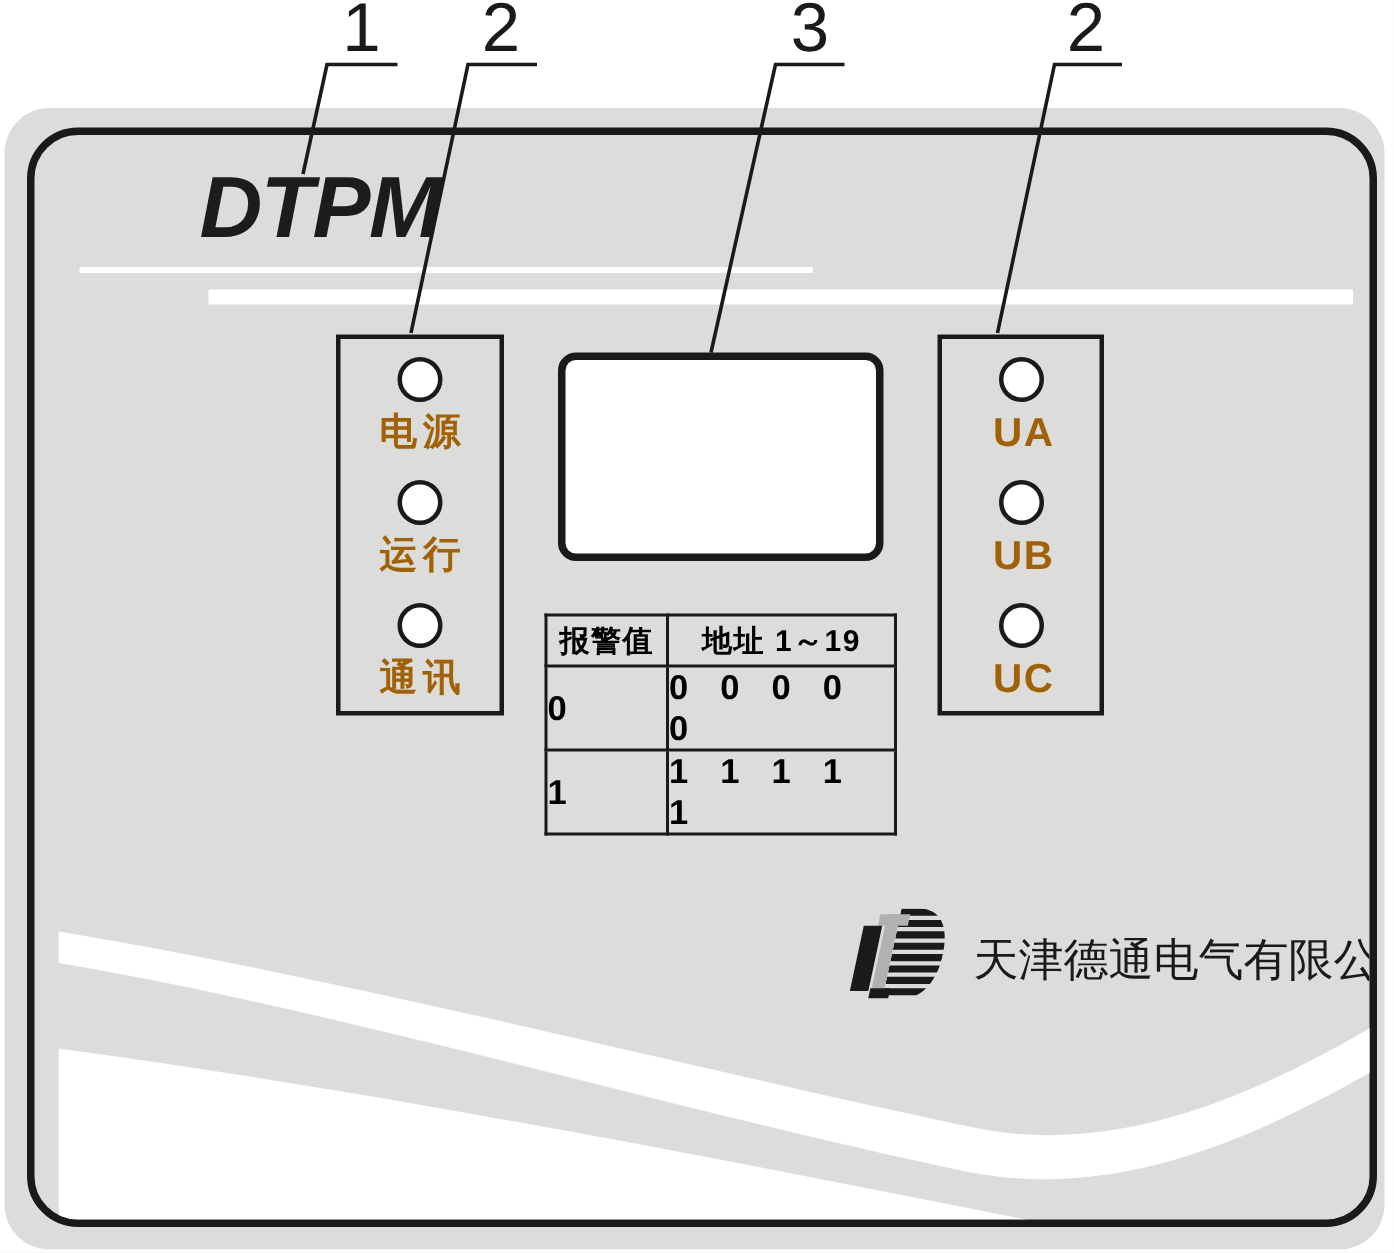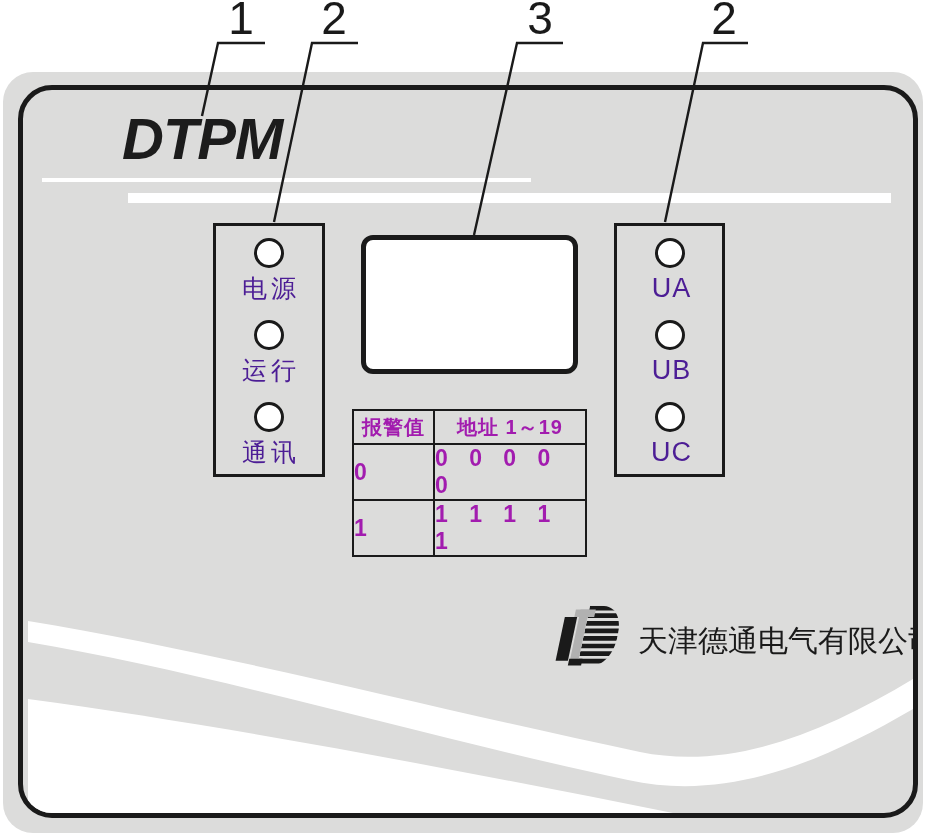--- a/index.html
+++ b/index.html
@@ -9,51 +9,51 @@
   
   .callout-num{position:absolute;top:-5px;font-size:46px;line-height:1;font-weight:400;
                color:#1a1a1a;transform:translateX(-50%);}
   .leader-svg{position:absolute;left:0;top:0;width:929px;height:835px;z-index:30;pointer-events:none;}
 
   
   .outer-shadow{position:absolute;left:3px;top:72px;width:920px;height:761px;background:#dcdcdb;
                 border-radius:30px;z-index:1;}
   .panel{position:absolute;left:18px;top:85px;width:900px;height:733px;box-sizing:border-box;
          background:#dcdcdb;border:5px solid #1a1a1a;border-radius:34px;overflow:hidden;z-index:2;}
-  .panel-inner{position:absolute;left:5px;top:0;width:890px;height:520px;}
+  .panel-inner{position:absolute;left:16px;top:0;width:890px;height:520px;}
   .waves{position:absolute;left:0;top:0;width:890px;height:723px;}
 
   .wordmark{position:absolute;left:94px;top:20px;font-size:58px;line-height:1;font-weight:700;
             font-style:italic;letter-spacing:-1px;color:#1c1c1c;}
   .divider-thin{position:absolute;left:14px;top:88px;width:489px;height:4px;background:#ffffff;}
   .divider-thick{position:absolute;left:100px;top:103px;width:763px;height:10px;background:#ffffff;}
 
   
   .led-box{position:absolute;top:133px;width:112px;height:254px;box-sizing:border-box;
            border:3px solid #1a1a1a;display:flex;flex-direction:column;align-items:center;
            padding-top:12px;}
   .led-box.left{left:185px;}
   .led-box.right{left:586px;width:111px;}
   .led{width:30px;height:30px;box-sizing:border-box;border:3px solid #1a1a1a;border-radius:50%;
        background:#ffffff;flex:0 0 auto;}
   .led + .led-label{margin-top:7px;}
   .led-label + .led{margin-top:19px;}
-  .led-label{font-size:25px;line-height:26px;font-weight:400;color:#4c1d95;letter-spacing:4px;
+  .led-label{font-size:25px;line-height:26px;font-weight:700;color:#a16207;letter-spacing:4px;
              margin-left:4px;white-space:nowrap;}
   .led-box.right .led-label{font-size:27px;letter-spacing:1px;margin-left:4px;}
 
   
   .lcd{position:absolute;left:333px;top:145px;width:217px;height:139px;box-sizing:border-box;
        background:#ffffff;border:5px solid #1a1a1a;border-radius:12px;}
 
   
   .addr-table{position:absolute;left:324px;top:319px;width:235px;border-collapse:collapse;
               table-layout:fixed;}
   .addr-table td,.addr-table th{border:2.5px solid #1a1a1a;padding:0;
-              font-weight:700;color:#a21caf;background:transparent;}
+              font-weight:700;color:#000000;background:transparent;}
   .addr-table th{height:32px;font-size:20px;letter-spacing:1px;}
   .addr-table td{height:27px;font-size:23px;}
   .addr-table .col-alarm{width:81px;}
   .addr-table td.addr-vals{word-spacing:13px;letter-spacing:1px;border-radius:11px;}
 
   
   .brand-footer{position:absolute;left:526px;top:514px;display:flex;align-items:center;}
   .company-name{margin-left:12px;font-family:"Liberation Serif",serif;font-size:30px;
                 line-height:1.2;letter-spacing:0px;color:#1a1a1a;white-space:nowrap;
                 position:relative;top:4px;}

